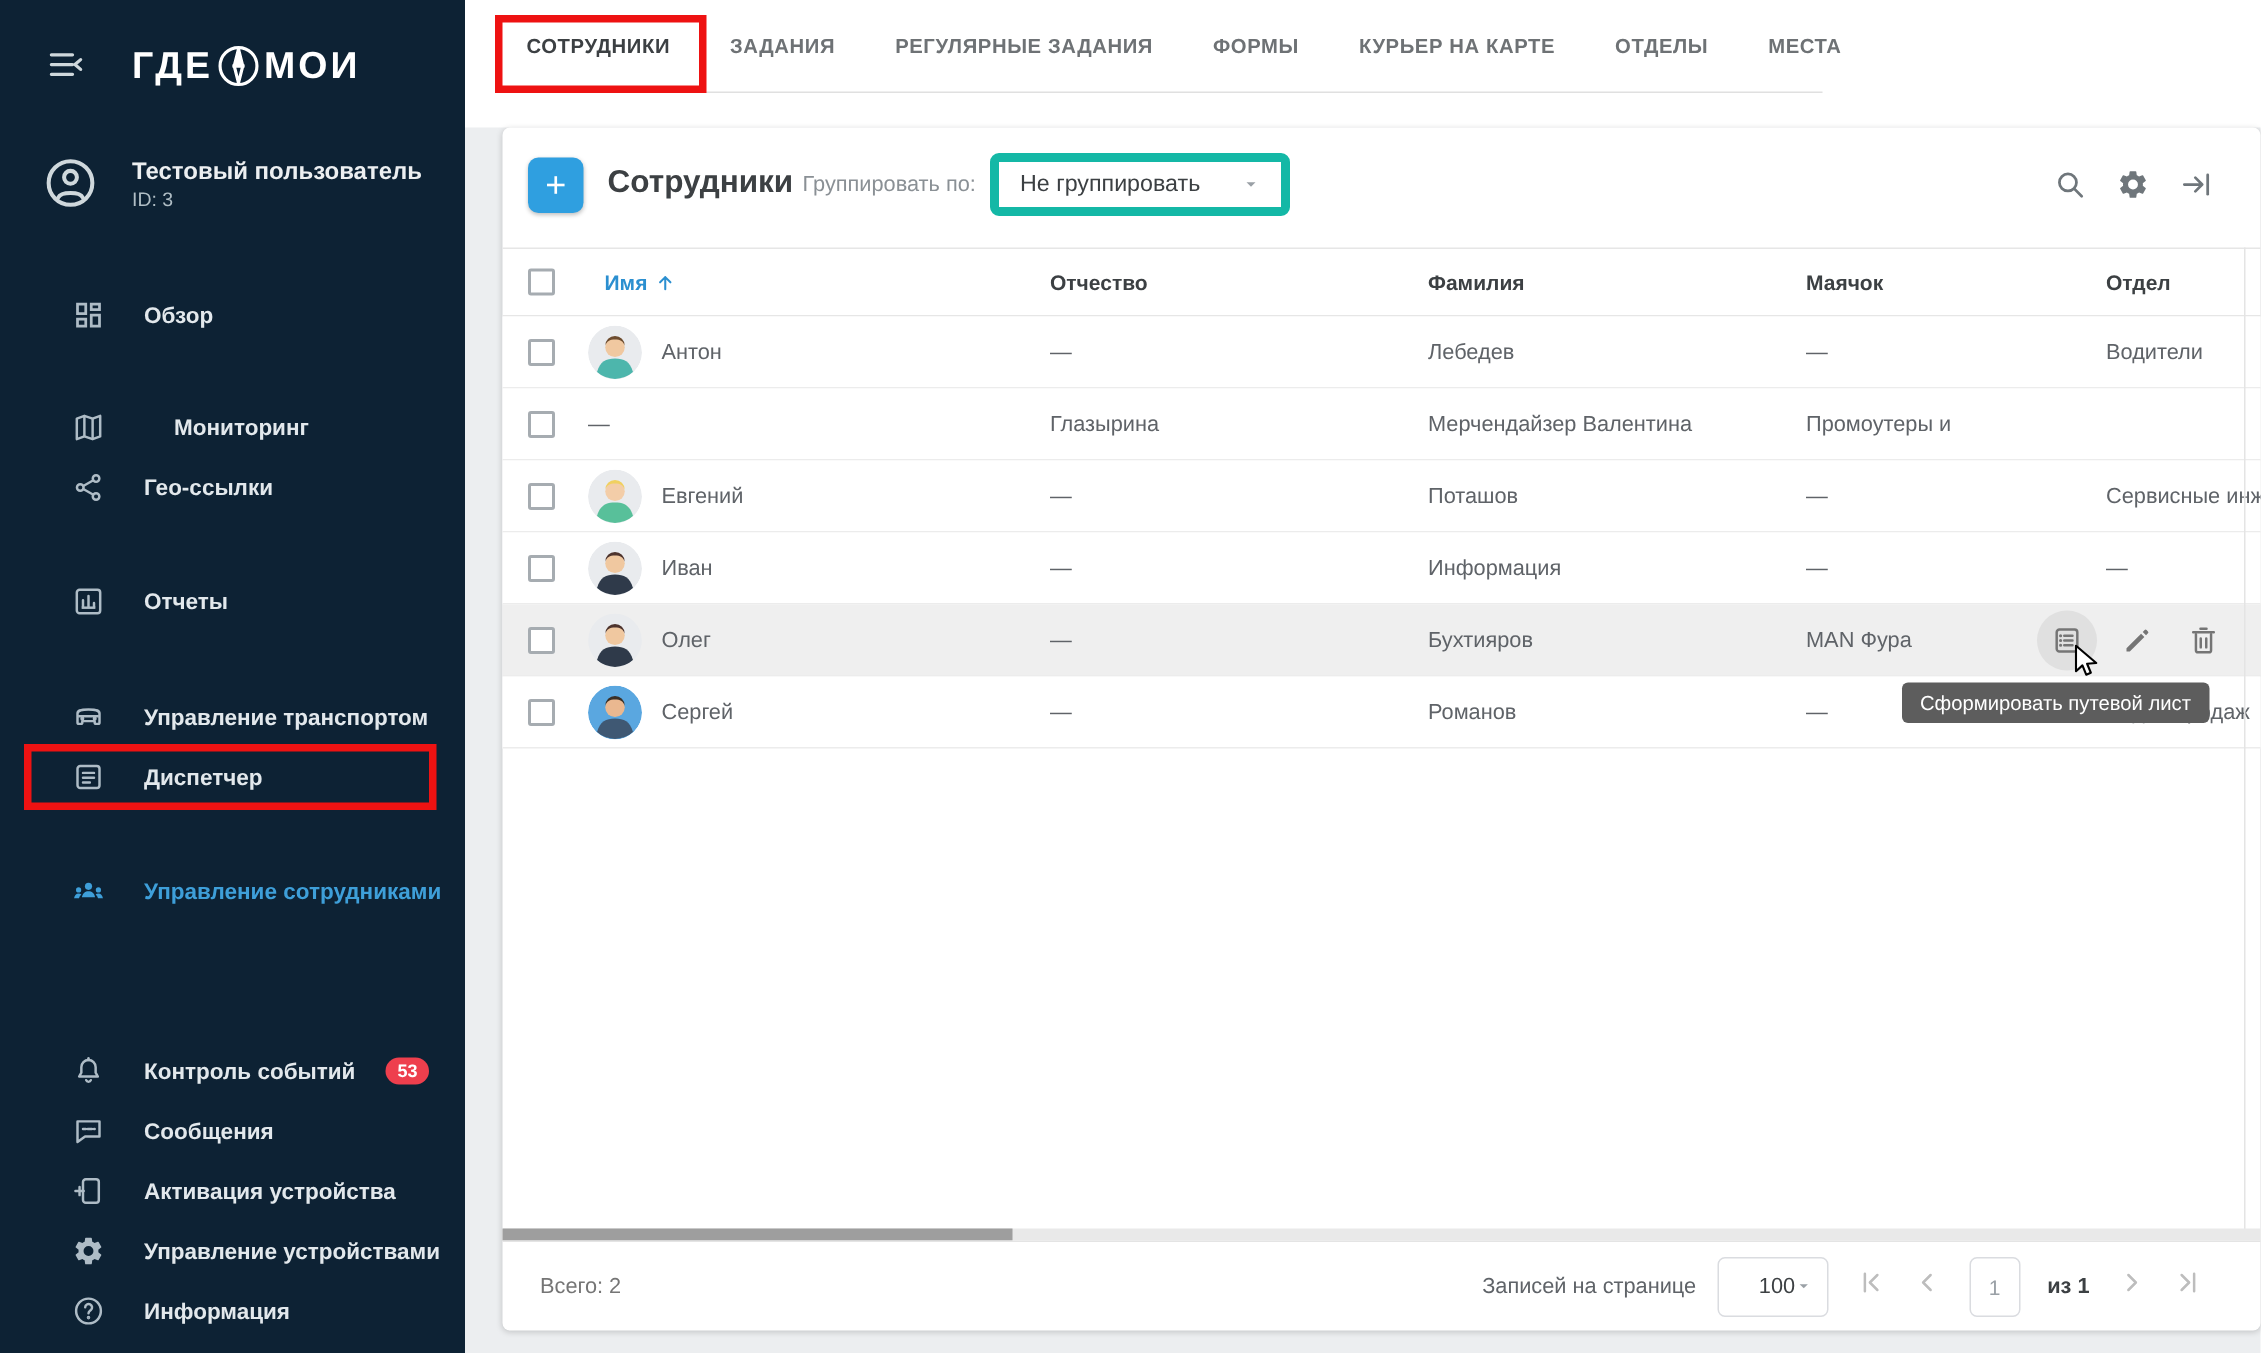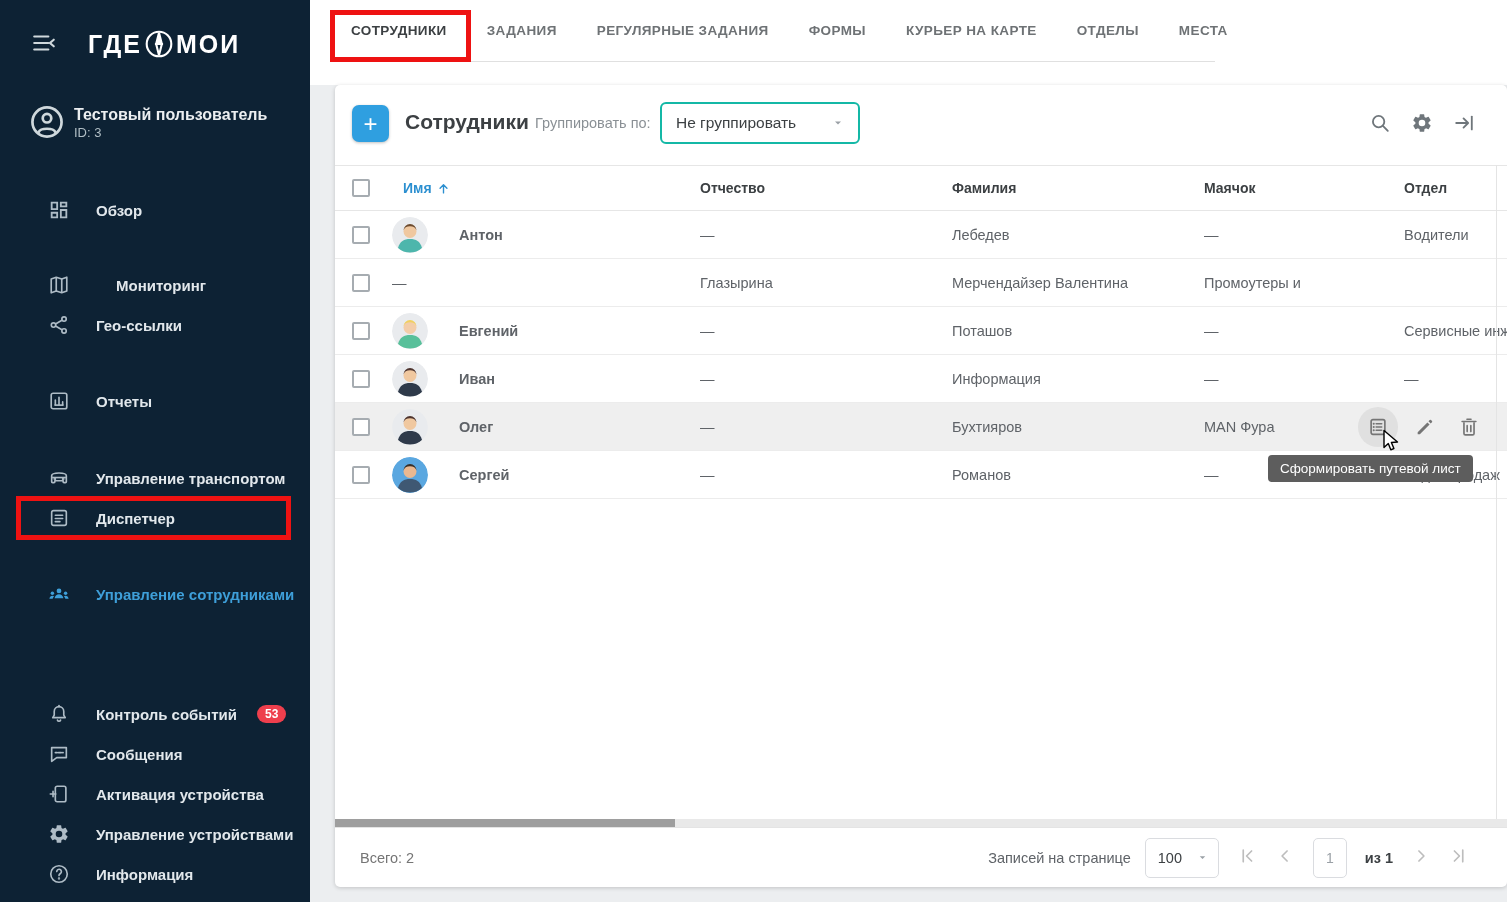--- a/index.html
+++ b/index.html
@@ -8,21 +8,21 @@
   .ic { width:22px; height:22px; display:block; }
 
   
   .sidebar { position:absolute; left:0; top:0; width:310px; height:902px;
     background:#0d2234; color:#dde3e8; z-index:3; }
   .side-top { position:absolute; left:0; top:20px; width:100%; height:46px; }
   .burger { position:absolute; left:31px; top:10px; width:26px; height:26px; color:#cfd8dc; cursor:pointer; }
   .logo { position:absolute; left:88px; top:6px; display:flex; align-items:center; gap:1px;
     font-size:25px; font-weight:700; letter-spacing:2px; color:#fff; }
   .logo svg { width:36px; height:36px; margin:0 -2px; }
-  .userblk { position:absolute; left:28px; top:103px; display:flex; gap:8px; align-items:center; }
+  .userblk { position:absolute; left:28px; top:103px; display:flex; gap:22px; align-items:center; }
   .uavatar { width:38px; height:38px; color:#cfd8dc; }
   .uavatar svg { width:38px; height:38px; }
   .uname { font-size:16px; font-weight:700; color:#eceff1; line-height:1.35; }
   .uid { font-size:13px; color:#b0bec5; }
   .nav { position:absolute; left:12px; top:190px; width:100%; }
   .side-item { height:40px; display:flex; align-items:center; padding:0 20px 0 36px; gap:26px;
     cursor:pointer; }
   .side-item .si { color:#aebcc6; flex:none; }
   .side-label { font-size:15px; font-weight:600; color:#e2e8ec; white-space:nowrap; }
   .side-item.active .si, .side-item.active .side-label { color:#3e9fd9; }
@@ -47,61 +47,61 @@
     white-space:nowrap; cursor:pointer; }
   .tab.active { color:#3c4043; }
 
   
   .addbtn { position:absolute; left:17px; top:20px; width:37px; height:37px; border-radius:7px;
     background:#2f9fe0; color:#fff; font-size:24px; font-weight:400; display:flex; align-items:center;
     justify-content:center; cursor:pointer; box-shadow:0 1px 3px rgba(0,0,0,.25); }
   .cardtitle { position:absolute; left:70px; top:25px; font-size:21px; font-weight:700; color:#3c4043; }
   .grouplabel { position:absolute; left:200px; top:30px; font-size:14.5px; color:#8a9095; }
   .groupselect { position:absolute; left:325px; top:17px; width:200px; height:42px;
-    border:2px solid #14b8a6; border-radius:6px; display:flex; align-items:center;
+    border:6px solid #14b8a6; border-radius:6px; display:flex; align-items:center;
     padding:0 14px; cursor:pointer; background:#fff;justify-content:center; }
   .groupselect .val { font-size:15.5px; color:#3c4043; flex:1; }
   .groupselect .caret { color:#9aa0a6; width:12px; height:12px; }
   .hicons { position:absolute; left:1034px; top:27px; display:flex; gap:20px; color:#6f767b; }
   .hicons .hi { cursor:pointer; }
 
   
   .grid { display:grid; grid-template-columns:40px 308px 252px 252px 200px 1fr;
     align-items:center; padding-left:17px; }
   .thead { position:absolute; left:0; top:80px; width:100%; height:46px;
     border-top:1px solid #e6e6e6; border-bottom:1px solid #e6e6e6; }
   .thead .hc { font-size:14px; font-weight:700; color:#3c4043; }
   .hc.sorted { color:#2b8fd0; display:flex; align-items:center; gap:4px; padding-left:11px; }
   .hc.sorted svg { width:15px; height:15px; }
   .cb { width:18px; height:18px; border:2px solid #a6acb1; border-radius:2px; background:#fff;
     cursor:pointer; }
   .tbody { position:absolute; left:0; top:126px; width:100%; }
   .trow { height:48px; border-bottom:1px solid #ececec; position:relative; background:#fff; }
   .trow.hover { background:#efefef; }
   .cell { font-size:14.5px; color:#5f6368; white-space:nowrap; overflow:hidden; padding-right:14px; }
-  .namecell { display:flex; align-items:center; gap:31px;font-weight:bold; }
+  .namecell { display:flex; align-items:center; gap:13px; }
   .avatar { width:36px; height:36px; border-radius:50%; overflow:hidden; flex:none; }
   .avatar svg { width:36px; height:36px; display:block; }
   .vline { position:absolute; left:1161px; top:80px; width:1px; height:655px; background:#e4e4e4; }
 
   
   .row-actions { position:absolute; top:0; left:0; width:100%; height:48px; pointer-events:none; }
   .act { position:absolute; top:50%; transform:translateY(-50%); color:#757575; cursor:pointer;
     pointer-events:auto; }
   .act.a1 { left:1023px; width:40px; height:40px; background:#e0e0e0; border-radius:50%;
     display:flex; align-items:center; justify-content:center; }
   .act.a2 { left:1079px; } .act.a3 { left:1123px; }
 
   
   .hscroll { position:absolute; left:0; top:734px; width:100%; height:8px; background:#e9e9e9; }
   .hthumb { position:absolute; left:0; top:0; width:340px; height:8px; background:#9e9e9e; cursor:grab; }
   .cfooter { position:absolute; left:0; top:742px; width:100%; height:60px; border-top:1px solid #e4e4e4; }
   .total { position:absolute; left:25px; top:0; height:100%; display:flex; align-items:center;
     font-size:14.5px; color:#757575; }
-  .pager { position:absolute; right:38px; top:0; height:100%; display:flex; align-items:center; gap:18px; }
+  .pager { position:absolute; right:38px; top:0; height:100%; display:flex; align-items:center; gap:18px;text-align:right; }
   .perpage-label { font-size:14.5px; color:#5f6368; margin-right:-4px; }
   .perpage { width:74px; height:40px; border:1px solid #dadce0; border-radius:5px; display:flex;
     align-items:center; padding:0 10px 0 12px; cursor:pointer; }
   .perpage .val { flex:1; font-size:14.5px; color:#3c4043; }
   .perpage .caret { width:11px; height:11px; color:#9aa0a6; }
   .pgbtn { color:#bdbdbd; cursor:pointer; } .pgbtn svg { width:20px; height:20px; }
   .pageinput { width:34px; height:40px; border:1px solid #dadce0; border-radius:5px;
     display:flex; align-items:center; justify-content:center; font-size:14px; color:#9aa0a6; }
   .oflabel { font-size:14.5px; font-weight:600; color:#3c4043; }
 

